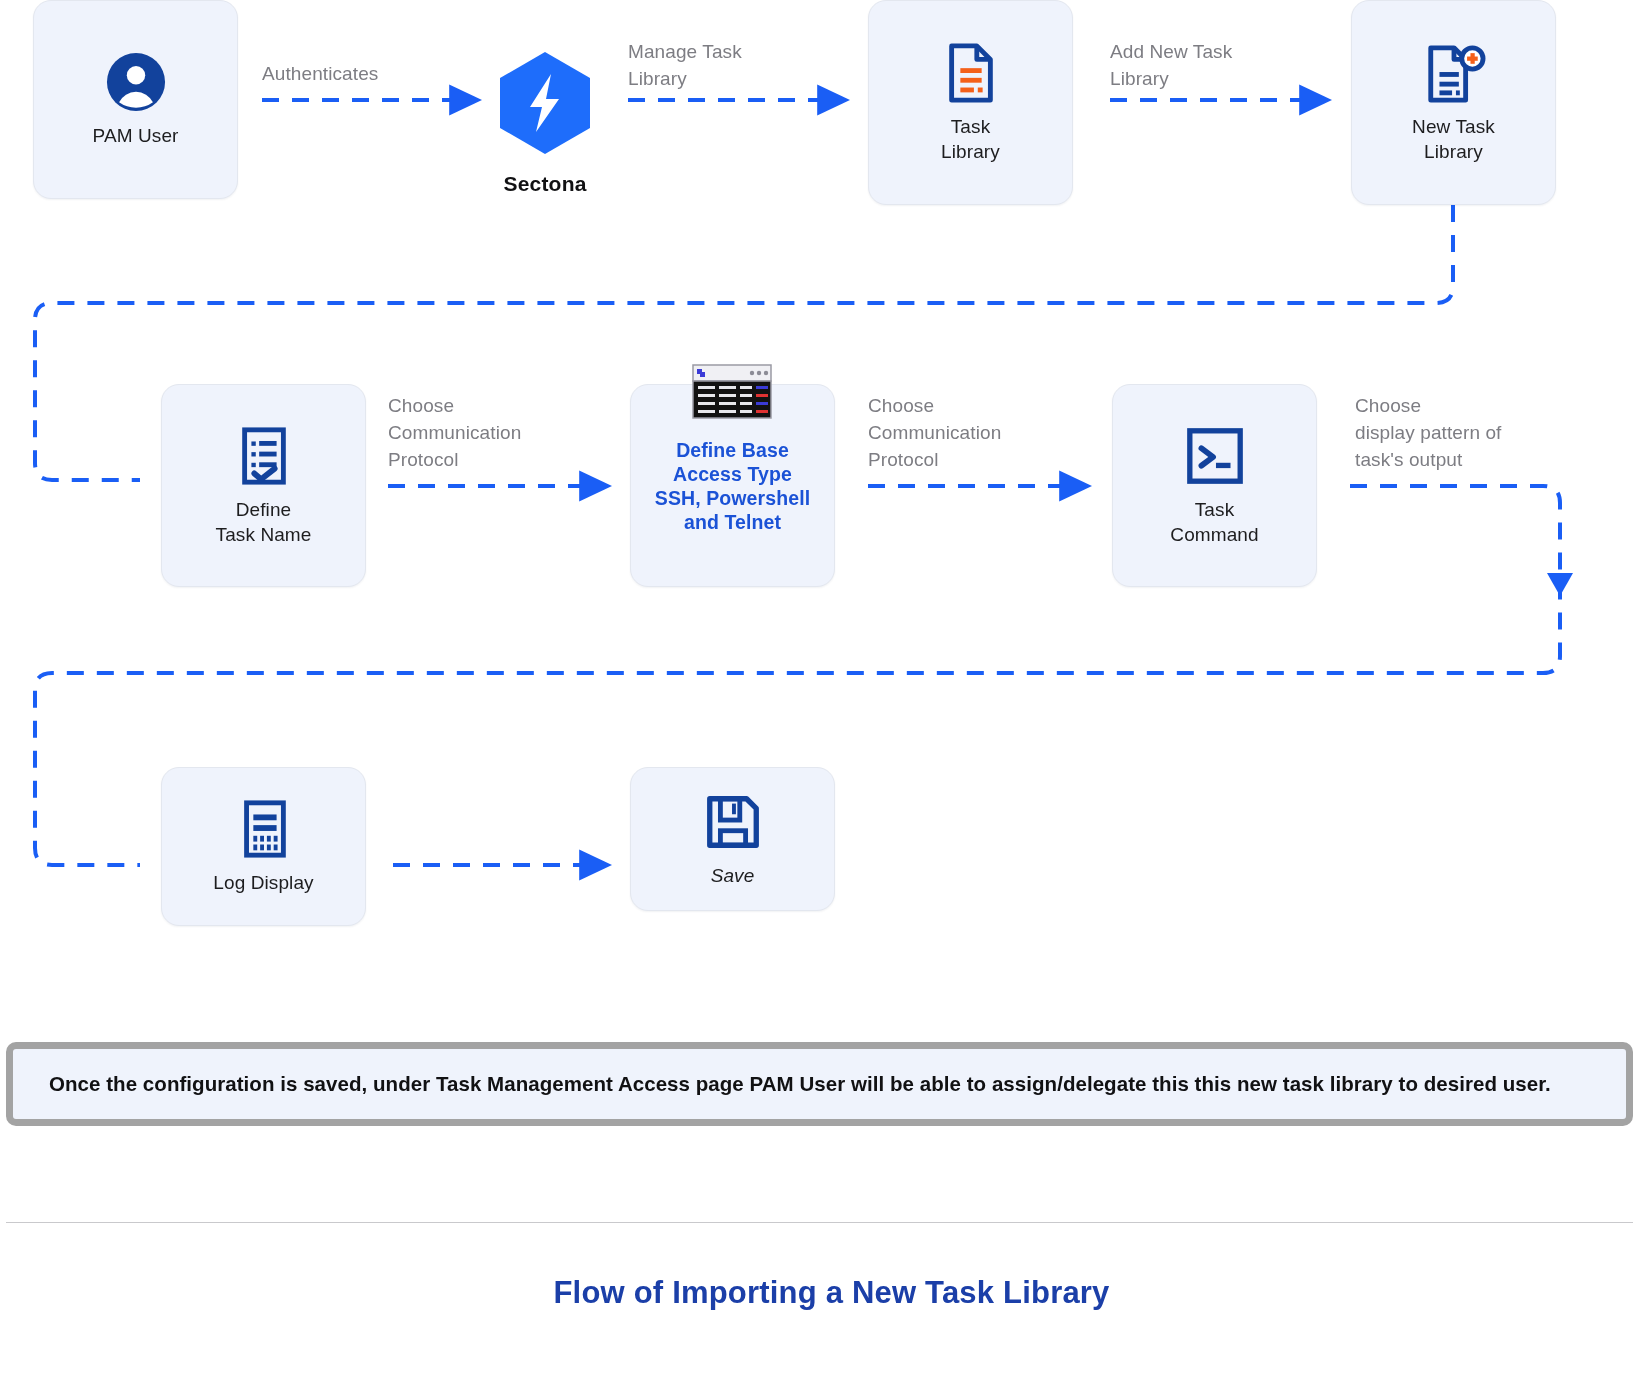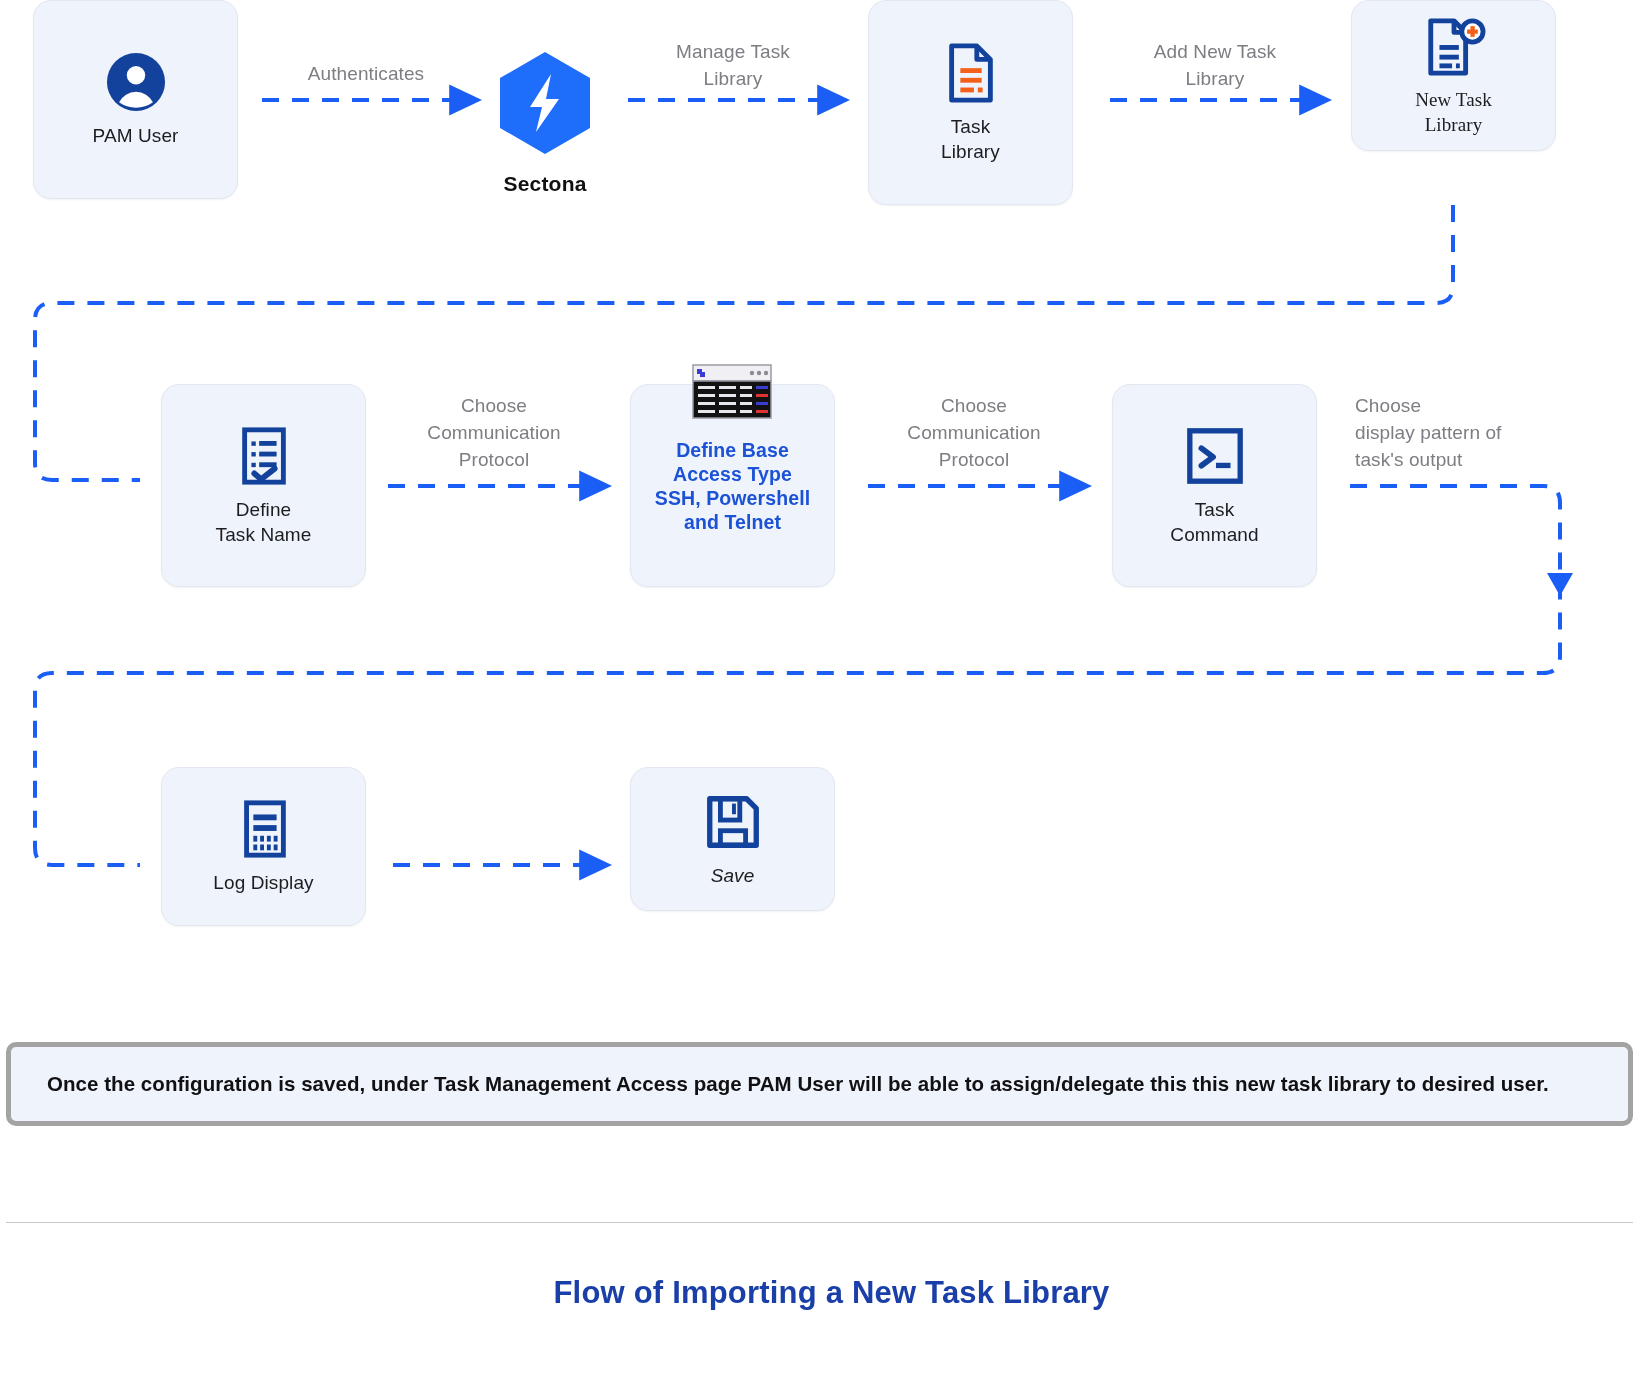--- a/index.html
+++ b/index.html
@@ -53,21 +53,21 @@
     line-height: 24px;
   }
   .edge-label {
     position: absolute;
     font-size: 19px;
     line-height: 27px;
     color: #7d7d83;
     white-space: pre-line;
     letter-spacing: 0.1px;
   }
-  .edge-label.center { text-align: center; }
+  .edge-label.center { }
   .edge-label.left   { text-align: left; }
 
   .logo-wrap {
     position: absolute;
     display: flex;
     flex-direction: column;
     align-items: center;
   }
   .logo-name {
     font-size: 21px;
@@ -77,21 +77,21 @@
     letter-spacing: 0.2px;
   }
 
   .note-banner {
     position: absolute;
     left: 6px;
     top: 1042px;
     width: 1627px;
     height: 84px;
     background: #eff3fc;
-    border: 5px solid #a3a3a3;
+    border: 7px solid #a3a3a3;
     border-radius: 10px;
     box-sizing: border-box;
     display: flex;
     align-items: center;
     padding: 0 36px;
   }
   .note-banner .note-text {
     font-size: 20.5px;
     font-weight: bold;
     color: #111113;
@@ -187,21 +187,21 @@
       <rect x="37" y="47" width="5" height="5" fill="#f4601a"></rect>
     </svg>
   </span>
   <span class="label">Task
 Library</span>
 </div>
 
 <div class="edge-label center" style="left:1110px; top:38px; width:210px;">Add New Task
 Library</div>
 
-<div class="node" style="left:1351px; top:0px; width:205px; height:151px;font-family:Liberation Serif, serif;">
+<div class="node" style="left:1351px; top:0px; width:205px; height:205px;">
   <span class="icon">
     <svg width="68" height="62" viewBox="0 0 68 64">
       <path d="M10,6 h24 l12,12 v42 h-36 Z" fill="none" stroke="#12429c" stroke-width="5" stroke-linejoin="round"></path>
       <path d="M34,6 v12 h12" fill="none" stroke="#12429c" stroke-width="5" stroke-linejoin="round"></path>
       <rect x="19" y="31" width="20" height="5" fill="#12429c"></rect>
       <rect x="19" y="41" width="20" height="5" fill="#12429c"></rect>
       <rect x="19" y="50" width="13" height="5" fill="#12429c"></rect>
       <rect x="36" y="50" width="4" height="5" fill="#12429c"></rect>
       <circle cx="53" cy="17" r="11" fill="#ffffff" stroke="#12429c" stroke-width="5"></circle>
       <rect x="51" y="11.5" width="4.4" height="11" fill="#f4601a"></rect>

